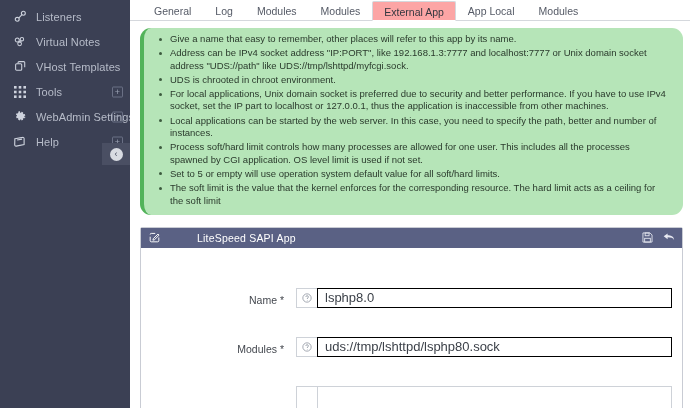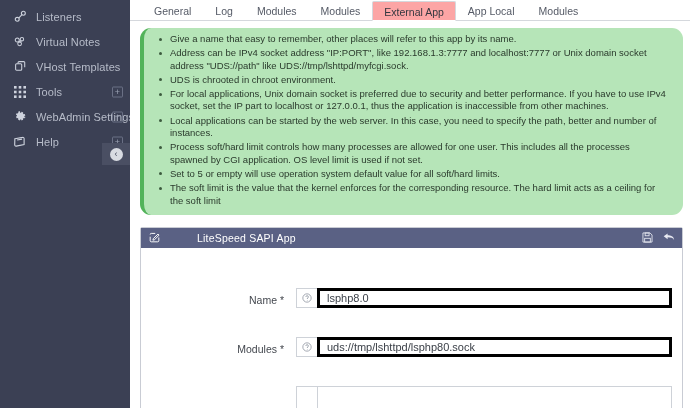--- a/index.html
+++ b/index.html
@@ -151,23 +151,23 @@
     border:1px solid #ced2d8;
     border-right:none;
     background:#fff;
     display:flex; justify-content:center;
     color:#8d929c;
     padding-top:4px;
   }
   .help-box.mid { align-items:center; padding:0; }
   .inp {
     flex:1;
-    border:3px solid #000000;
+    border:1px solid #000000;
     height:20px;
-    font-size:11px;
+    font-size:13px;
     color:#3c4149;
     padding:0 0 0 7px;
     line-height:18px;
     font-family:"Liberation Sans", sans-serif;
     background:#fff;
     min-width:0;
   }
   .ta {
     flex:1;
     border:1px solid #ced2d8;

